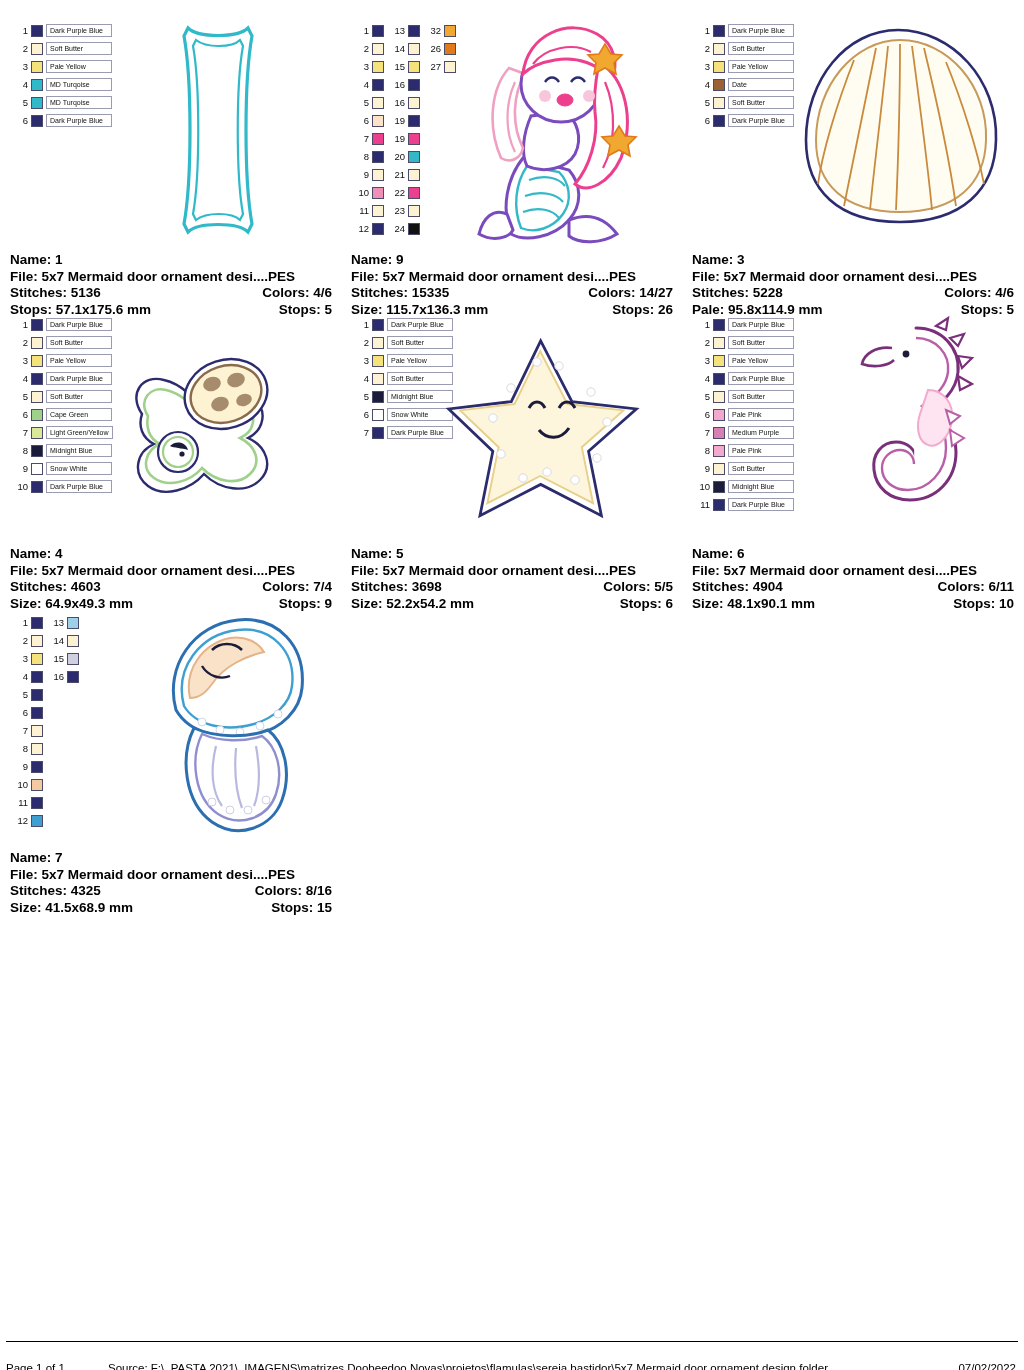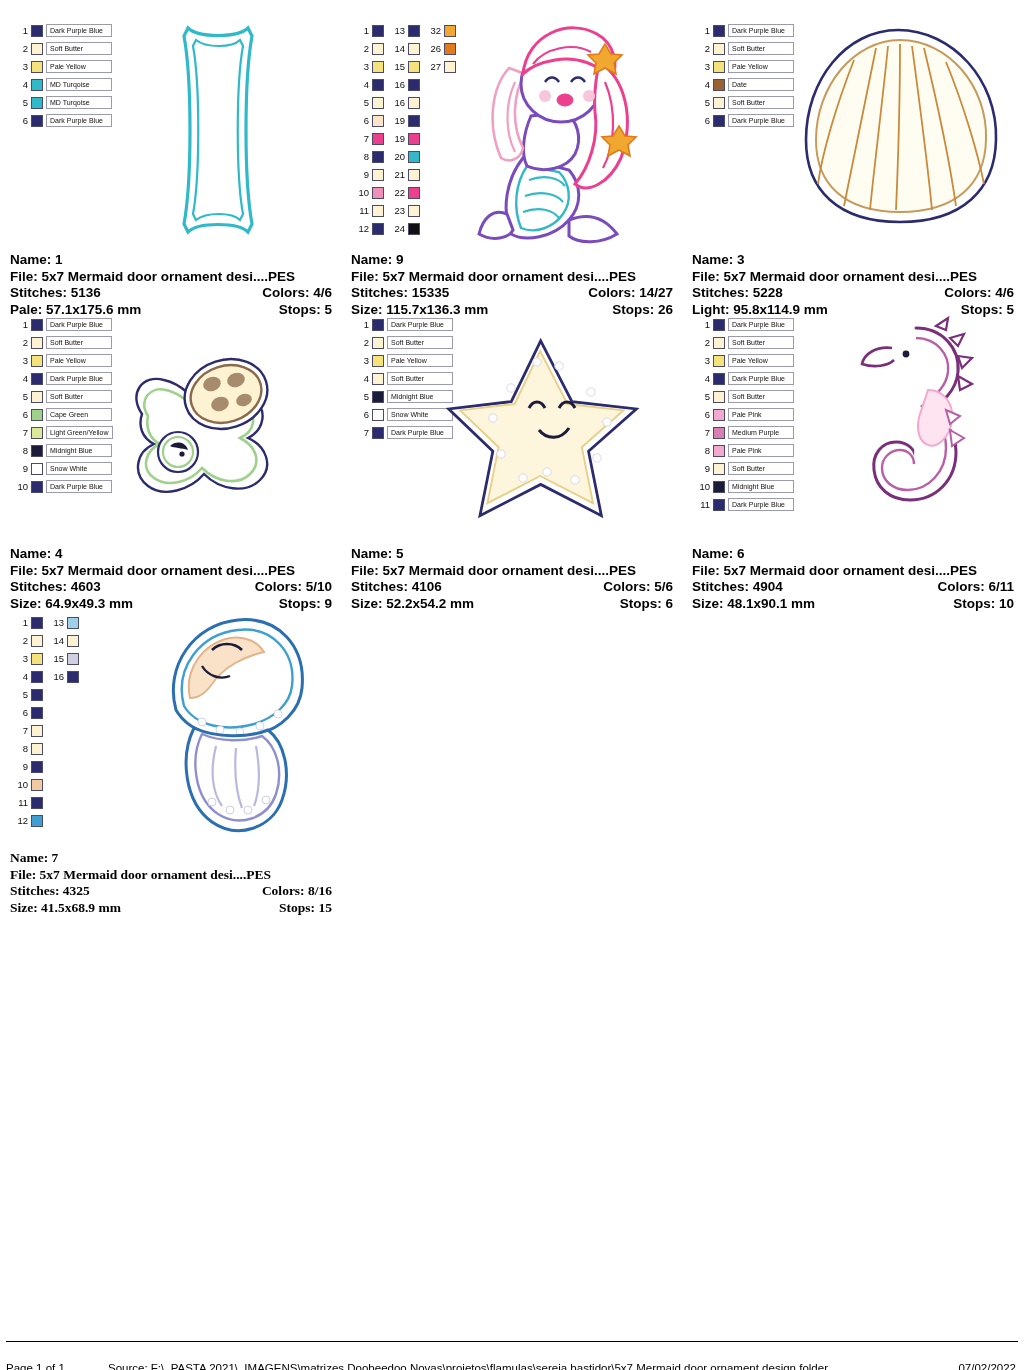--- a/index.html
+++ b/index.html
@@ -92,21 +92,21 @@
         </svg>
       </div>
       <div class="info">
         <div class="full">Name: 1</div>
         <div class="full">File: 5x7 Mermaid door ornament desi....PES</div>
         <div class="line">
               <span>Stitches: 5136</span>
               <span>Colors: 4/6</span>
             </div>
         <div class="line">
-              <span>Pale: 57.1x175.6 mm</span>
+              <span>Stops: 57.1x175.6 mm</span>
               <span>Stops: 5</span>
             </div>
       </div>
     </div>
       </div>
 
     <div class="cell">
         <div class="cell-inner">
       <div class="legend">
         <div class="lrow">
@@ -357,21 +357,21 @@
         </svg>
       </div>
       <div class="info">
         <div class="full">Name: 3</div>
         <div class="full">File: 5x7 Mermaid door ornament desi....PES</div>
         <div class="line">
               <span>Stitches: 5228</span>
               <span>Colors: 4/6</span>
             </div>
         <div class="line">
-              <span>Light: 95.8x114.9 mm</span>
+              <span>Pale: 95.8x114.9 mm</span>
               <span>Stops: 5</span>
             </div>
       </div>
     </div>
       </div>
 
     <div class="cell">
         <div class="cell-inner">
       <div class="legend">
         <div class="lrow">
@@ -448,21 +448,21 @@
           <circle cx="70" cy="118" r="15" fill="#ffffff" stroke="#9fd18a" stroke-width="2.2"></circle>
           <path d="M62 112 C68 106 78 108 80 116 C74 114 66 114 62 112 Z" fill="#1b1b3a"></path>
           <circle cx="74" cy="120" r="2.6" fill="#1b1b3a"></circle>
         </svg>
       </div>
       <div class="info">
         <div class="full">Name: 4</div>
         <div class="full">File: 5x7 Mermaid door ornament desi....PES</div>
         <div class="line">
               <span>Stitches: 4603</span>
-              <span>Colors: 5/10</span>
+              <span>Colors: 7/4</span>
             </div>
         <div class="line">
               <span>Size: 64.9x49.3 mm</span>
               <span>Stops: 9</span>
             </div>
       </div>
     </div>
       </div>
 
     <div class="cell">
@@ -523,22 +523,22 @@
           </g>
           <path d="M88 86 C92 78 100 78 104 86" fill="none" stroke="#1b1b3a" stroke-width="3"></path>
           <path d="M118 86 C122 78 130 78 134 86" fill="none" stroke="#1b1b3a" stroke-width="3"></path>
           <path d="M98 108 C106 118 120 118 128 106" fill="none" stroke="#1b1b3a" stroke-width="3"></path>
         </svg>
       </div>
       <div class="info">
         <div class="full">Name: 5</div>
         <div class="full">File: 5x7 Mermaid door ornament desi....PES</div>
         <div class="line">
-              <span>Stitches: 4106</span>
-              <span>Colors: 5/6</span>
+              <span>Stitches: 3698</span>
+              <span>Colors: 5/5</span>
             </div>
         <div class="line">
               <span>Size: 52.2x54.2 mm</span>
               <span>Stops: 6</span>
             </div>
       </div>
     </div>
       </div>
 
     <div class="cell">
@@ -747,21 +747,21 @@
             <path d="M106 140 C110 162 110 184 104 200"></path>
           </g>
           <g fill="#ffffff" stroke="#cfcfe4" stroke-width="1">
             <circle cx="62" cy="196" r="4"></circle>
                 <circle cx="80" cy="204" r="4"></circle>
             <circle cx="98" cy="204" r="4"></circle>
                 <circle cx="116" cy="194" r="4"></circle>
           </g>
         </svg>
       </div>
-      <div class="info" style="top:262px;font-family:Liberation Serif, serif;">
+      <div class="info" style="top:262px;">
         <div class="full">Name: 7</div>
         <div class="full">File: 5x7 Mermaid door ornament desi....PES</div>
         <div class="line">
               <span>Stitches: 4325</span>
               <span>Colors: 8/16</span>
             </div>
         <div class="line">
               <span>Size: 41.5x68.9 mm</span>
               <span>Stops: 15</span>
             </div>

